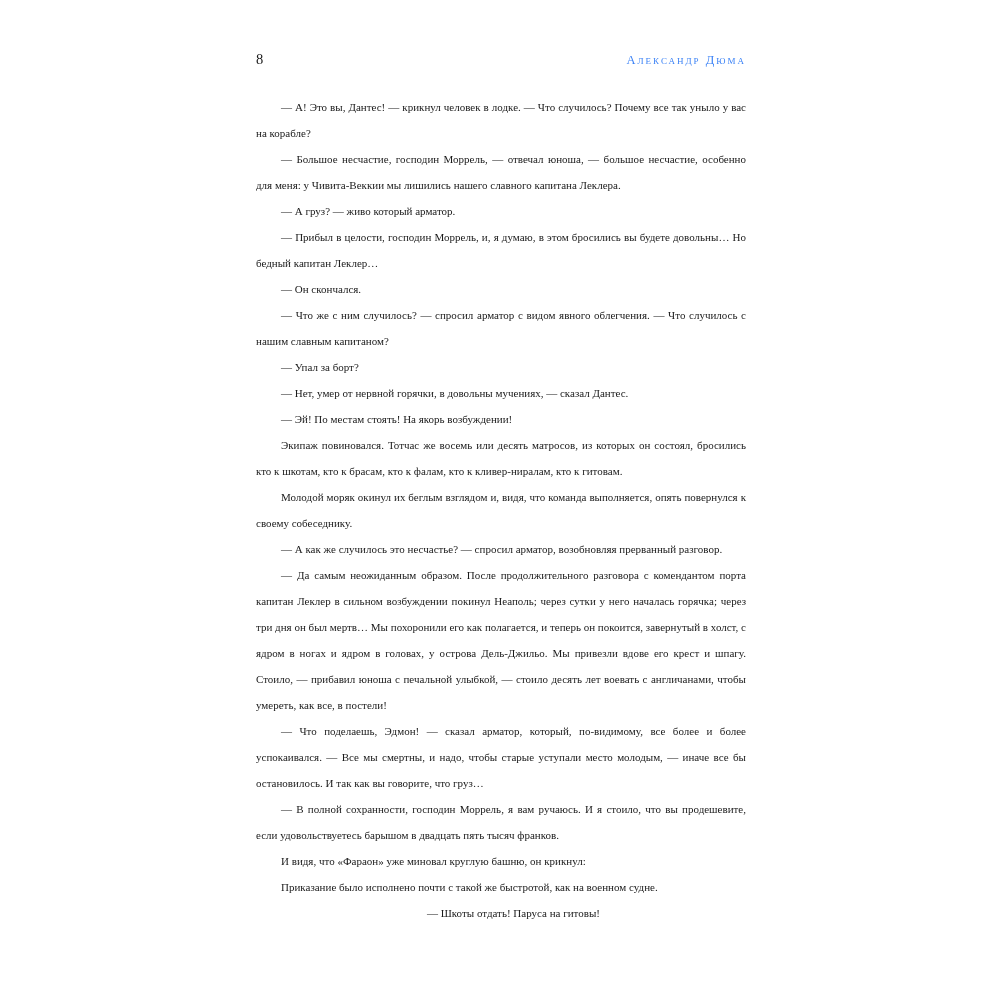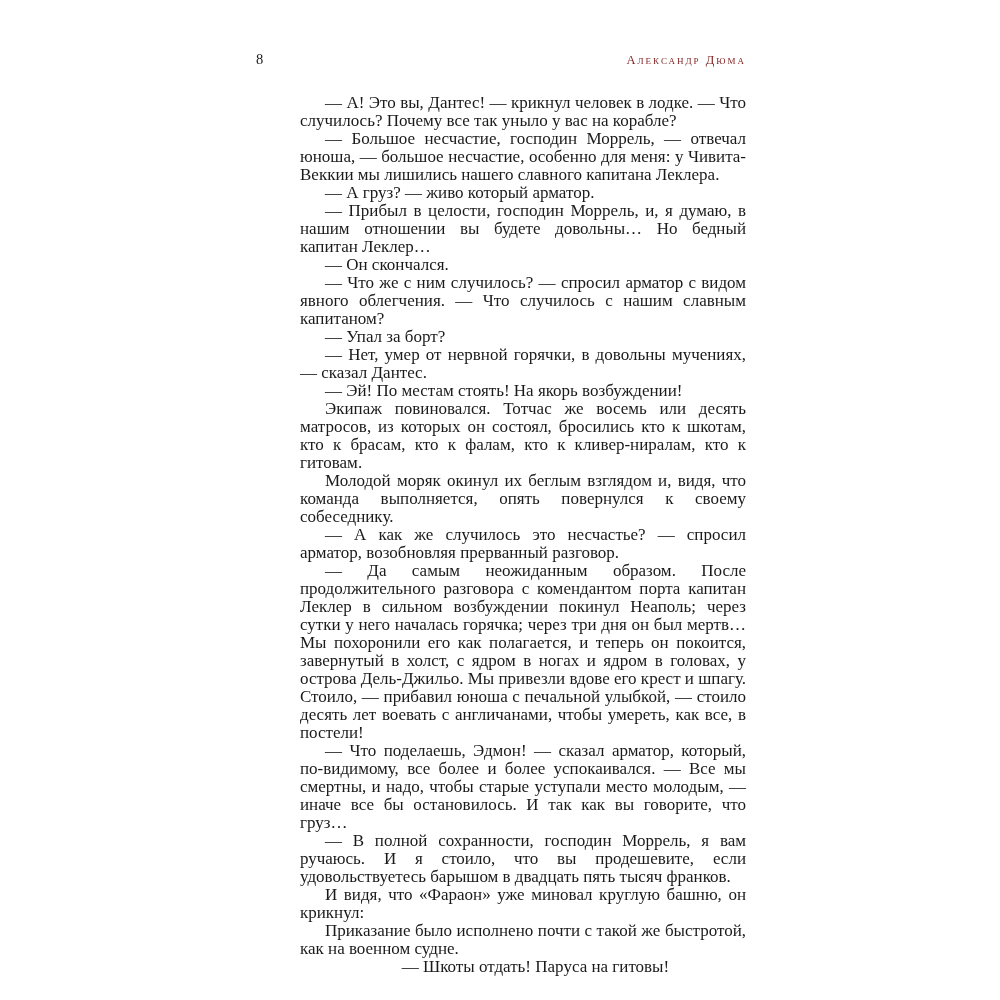--- a/index.html
+++ b/index.html
@@ -40,36 +40,35 @@
   }
   .folio {
     font-size: 14.5px;
     line-height: 1;
     color: #1a1a1a;
     letter-spacing: 0;
   }
   .running-title {
     font-size: 12.5px;
     line-height: 1;
-    color: #7f1d1d;
+    color: #3b82f6;
     letter-spacing: 2.0px;
     font-variant: small-caps;
     text-transform: none;
     white-space: nowrap;
   }
 
   
   .body-copy {
-    font-size: 17px;
-    line-height: 18px;
+    font-size: 11px;
+    line-height: 26px;
     text-align: justify;
     text-justify: inter-word;
     -webkit-hyphens: manual;
     hyphens: manual;
-    margin-left: 44px;
   }
   .body-copy p {
     margin: 0;
     text-indent: 25px;
     text-align: justify;
   }
   .body-copy p:last-child {
     text-align: center;
   }
   
@@ -83,21 +82,21 @@
 
     <div class="running-head">
       <span class="folio">8</span>
       <span class="running-title">Александр Дюма</span>
     </div>
 
     <div class="body-copy" id="body-copy">
         <p>— А! Это вы, Дантес! — крикнул человек в лодке. — Что случилось? Почему все так уныло у вас на корабле?</p>
         <p>— Большое несчастие, господин Моррель, — отвечал юноша, — большое несчастие, особенно для меня: у Чивита-Веккии мы лишились нашего славного капитана Леклера.</p>
         <p>— А груз? — живо который арматор.</p>
-        <p>— Прибыл в целости, господин Моррель, и, я думаю, в нашим отношении вы будете довольны… Но бедный капитан Леклер…</p>
+        <p>— Прибыл в целости, господин Моррель, и, я думаю, в этом бросились вы будете довольны… Но бедный капитан Леклер…</p>
         <p>— Он скончался.</p>
         <p>— Что же с ним случилось? — спросил арматор с видом явного облегчения. — Что случилось с нашим славным капитаном?</p>
         <p>— Упал за борт?</p>
         <p>— Нет, умер от нервной горячки, в довольны мучениях, — сказал Дантес.</p>
         <p>— Эй! По местам стоять! На якорь возбуждении!</p>
         <p>Экипаж повиновался. Тотчас же восемь или десять матросов, из которых он состоял, бросились кто к шкотам, кто к брасам, кто к фалам, кто к кливер-ниралам, кто к гитовам.</p>
         <p>Молодой моряк окинул их беглым взглядом и, видя, что команда выполняется, опять повернулся к своему собеседнику.</p>
         <p>— А как же случилось это несчастье? — спросил арматор, возобновляя прерванный разговор.</p>
         <p>— Да самым неожиданным образом. После продолжительного разговора с комендантом порта капитан Леклер в сильном возбуждении покинул Неаполь; через сутки у него началась горячка; через три дня он был мертв… Мы похоронили его как полагается, и теперь он покоится, завернутый в холст, с ядром в ногах и ядром в головах, у острова Дель-Джильо. Мы привезли вдове его крест и шпагу. Стоило, — прибавил юноша с печальной улыбкой, — стоило десять лет воевать с англичанами, чтобы умереть, как все, в постели!</p>
         <p>— Что поделаешь, Эдмон! — сказал арматор, который, по-видимому, все более и более успокаивался. — Все мы смертны, и надо, чтобы старые уступали место молодым, — иначе все бы остановилось. И так как вы говорите, что груз…</p>

